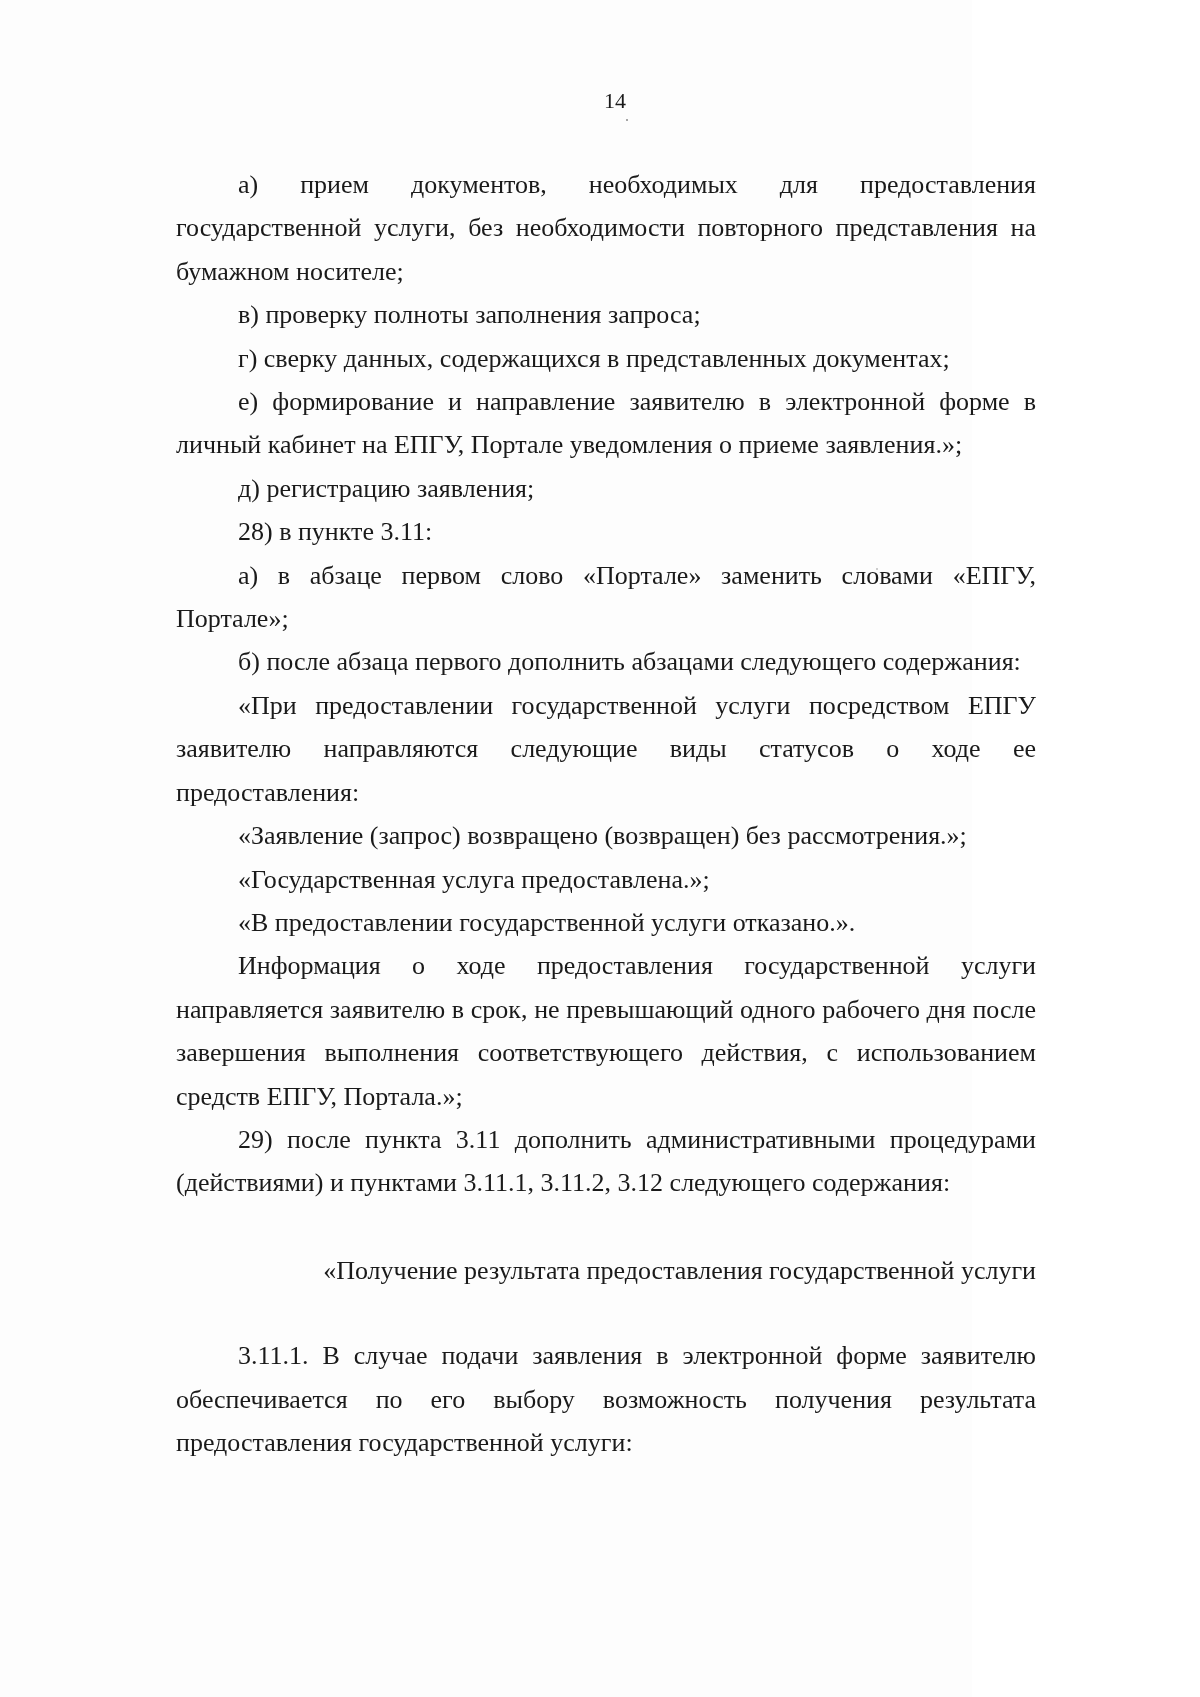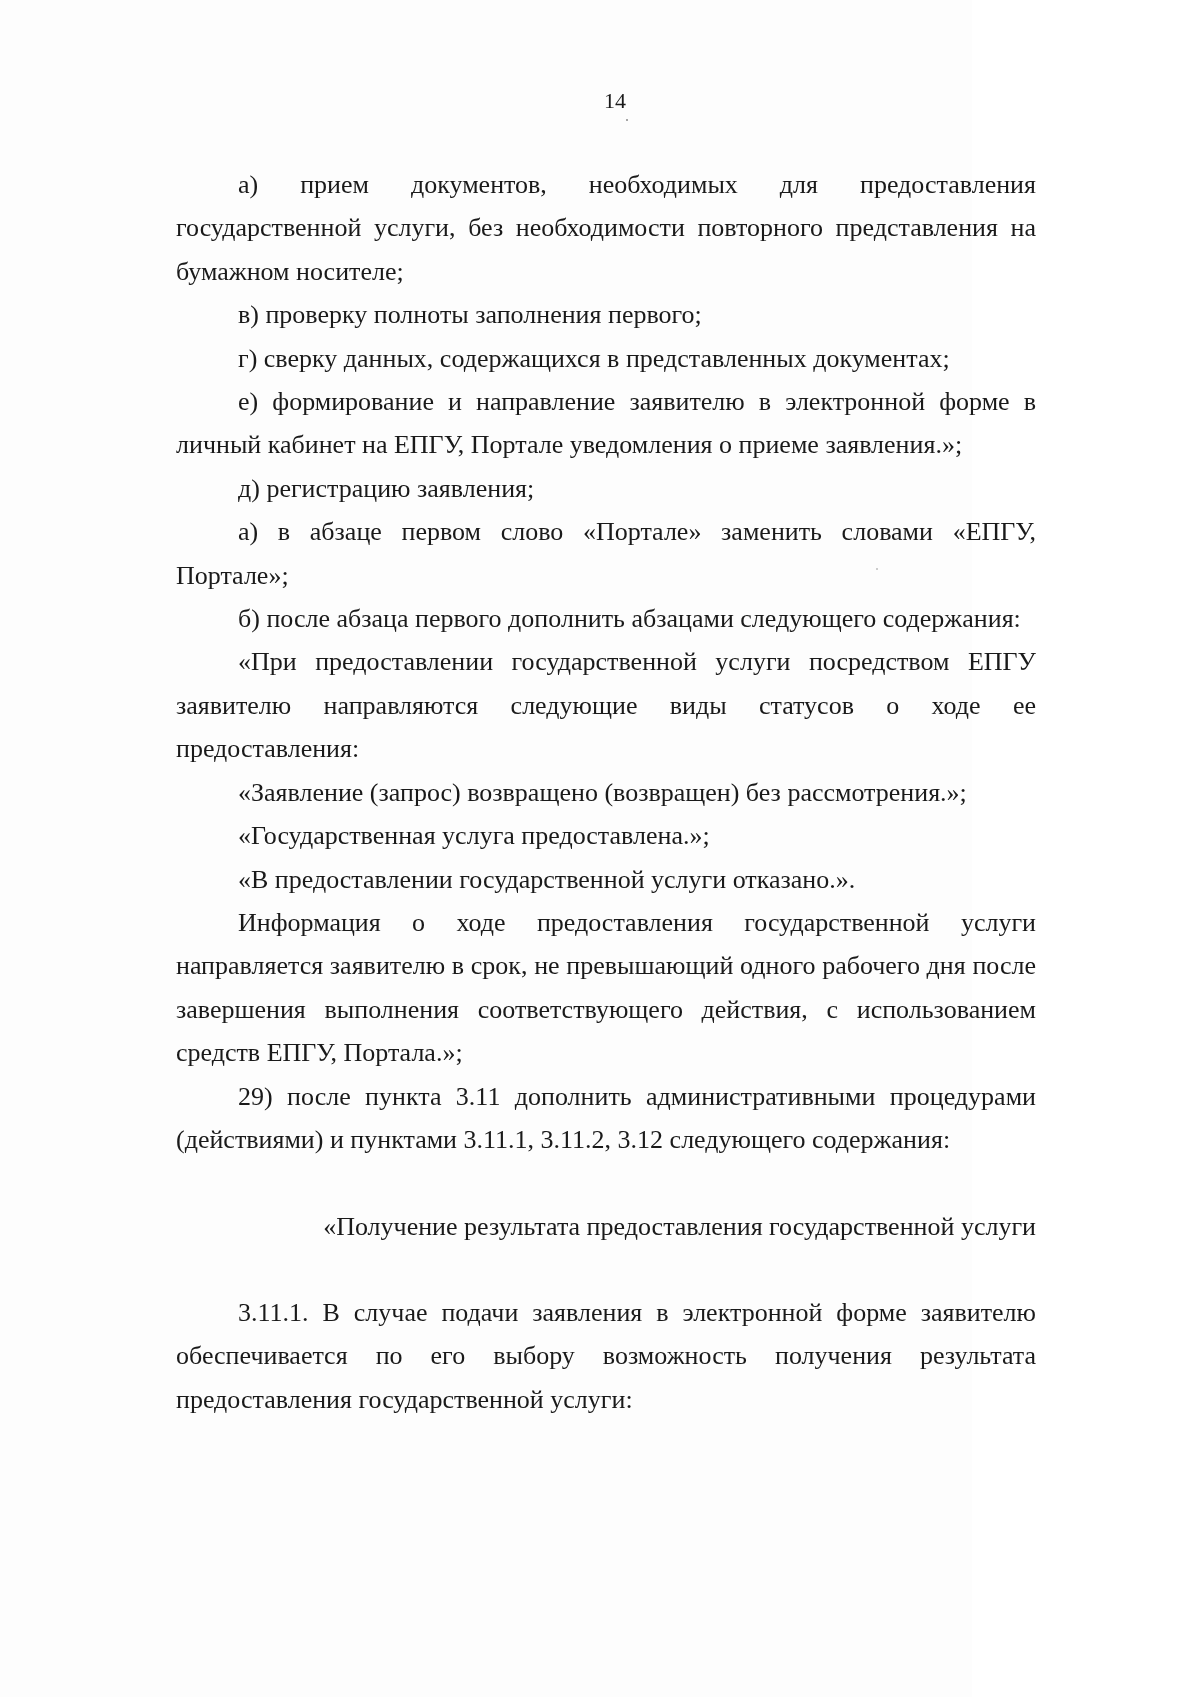--- a/index.html
+++ b/index.html
@@ -61,24 +61,25 @@
 </head>
 <body>
 
 <div class="page">
   <div class="page-number">14</div>
   <div class="scan-dot" style="left:626px; top:119px;"></div>
   <div class="scan-dot" style="left:876px; top:568px; background:#bbb;"></div>
 
   <div class="body-text">
     <p class="para">а) прием документов, необходимых для предоставления государственной услуги, без необходимости повторного представления на бумажном носителе;</p>
-    <p class="para">в) проверку полноты заполнения первого;</p>
+    <p class="para">в) проверку полноты заполнения запроса;</p>
     <p class="para">г) сверку данных, содержащихся в представленных документах;</p>
     <p class="para">е) формирование и направление заявителю в электронной форме в личный кабинет на ЕПГУ, Портале уведомления о приеме заявления.»;</p>
     <p class="para">д) регистрацию заявления;</p>
+    <p class="para">28) в пункте 3.11:</p>
     <p class="para">а) в абзаце первом слово «Портале» заменить словами «ЕПГУ, Портале»;</p>
     <p class="para">б) после абзаца первого дополнить абзацами следующего содержания:</p>
     <p class="para">«При предоставлении государственной услуги посредством ЕПГУ заявителю направляются следующие виды статусов о ходе ее предоставления:</p>
     <p class="para">«Заявление (запрос) возвращено (возвращен) без рассмотрения.»;</p>
     <p class="para">«Государственная услуга предоставлена.»;</p>
     <p class="para">«В предоставлении государственной услуги отказано.».</p>
     <p class="para">Информация о ходе предоставления государственной услуги направляется заявителю в срок, не превышающий одного рабочего дня после завершения выполнения соответствующего действия, с использованием средств ЕПГУ, Портала.»;</p>
     <p class="para">29) после пункта 3.11 дополнить административными процедурами (действиями) и пунктами 3.11.1, 3.11.2, 3.12 следующего содержания:</p>
     <p class="heading">«Получение результата предоставления государственной услуги</p>
     <p class="para">3.11.1. В случае подачи заявления в электронной форме заявителю обеспечивается по его выбору возможность получения результата предоставления государственной услуги:</p>

